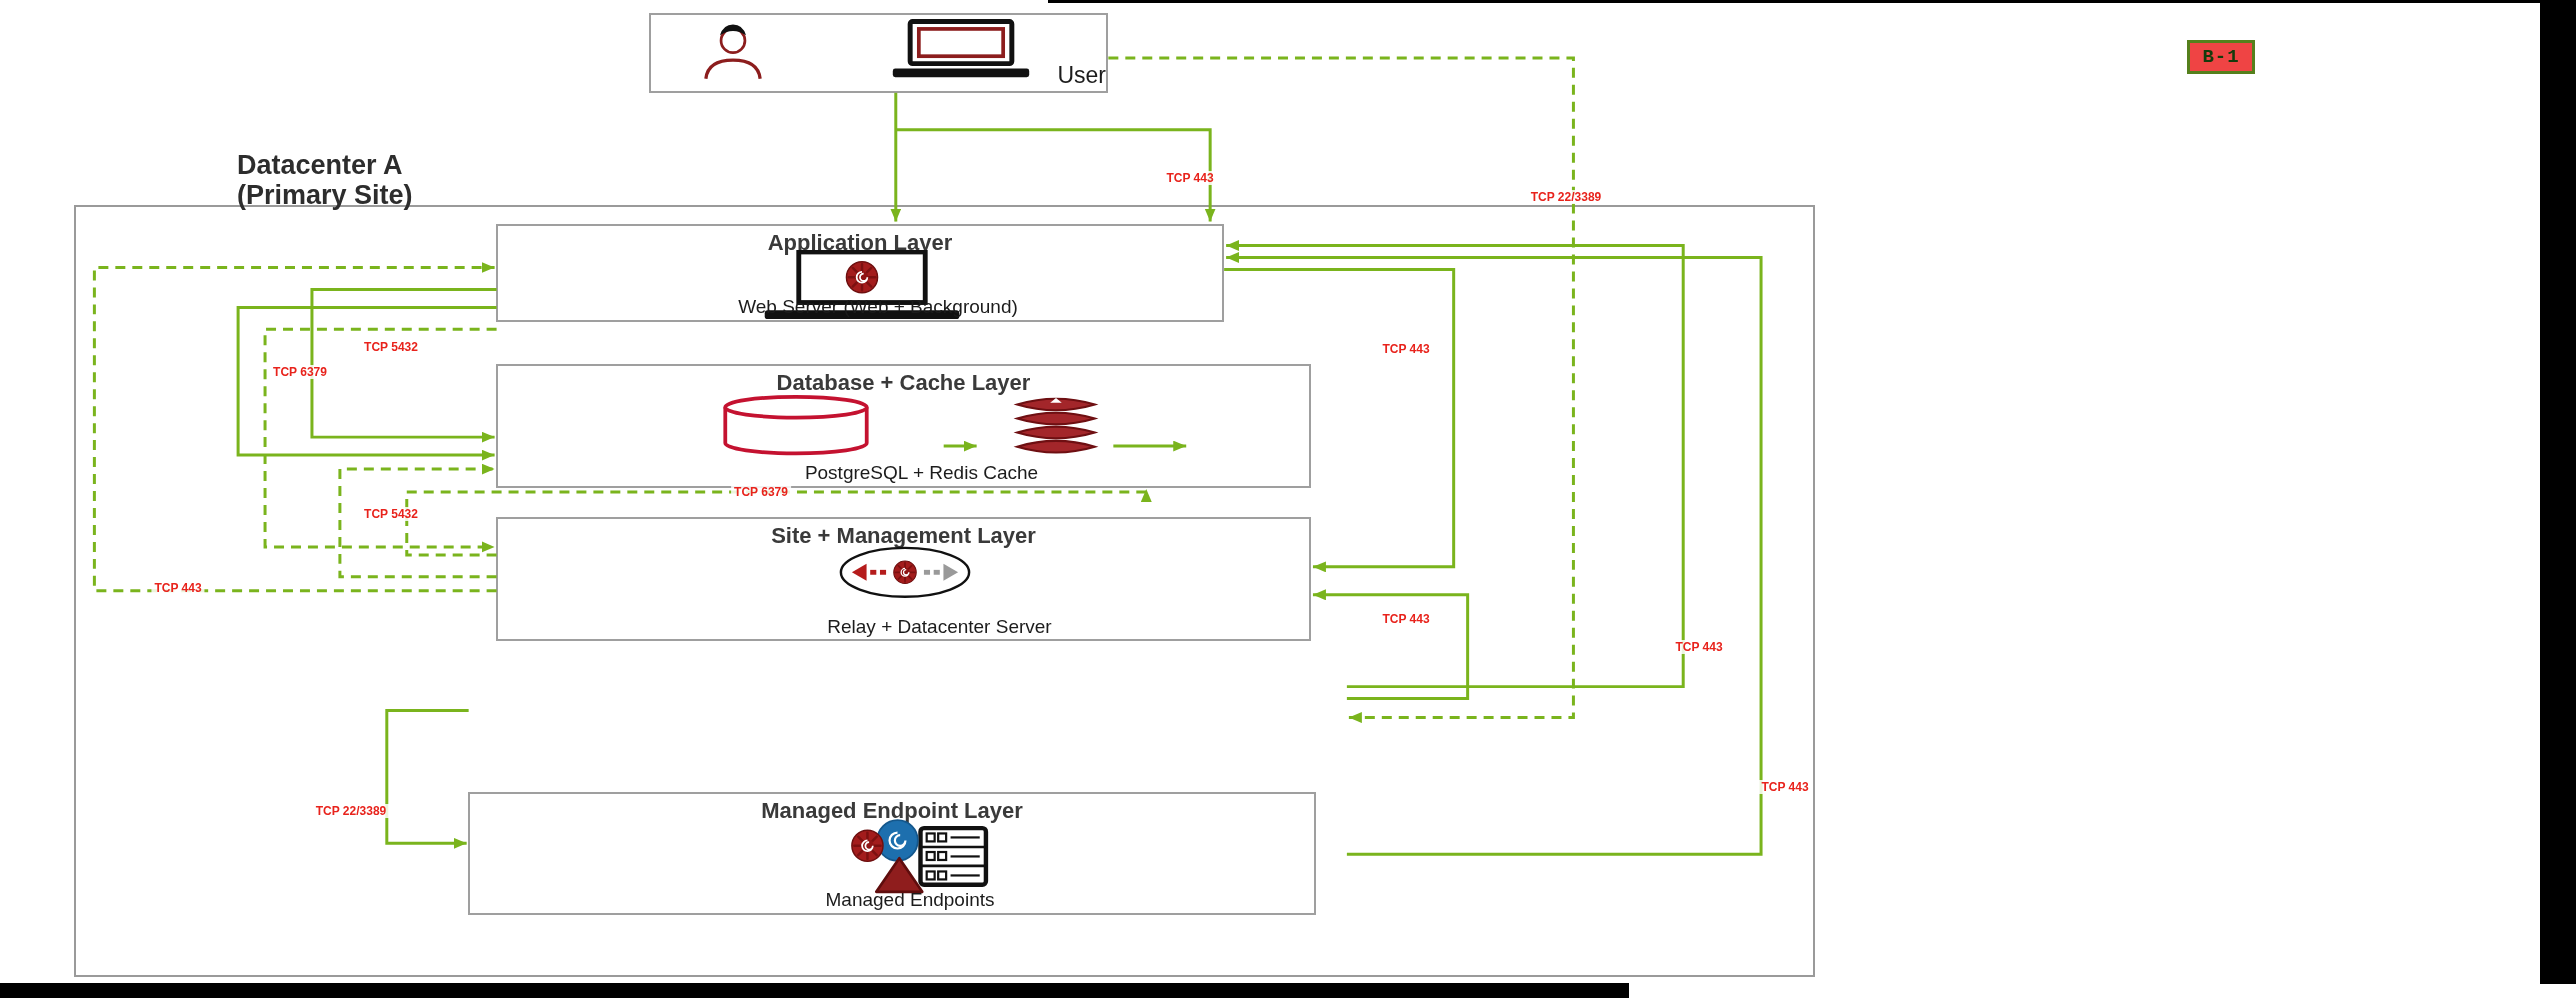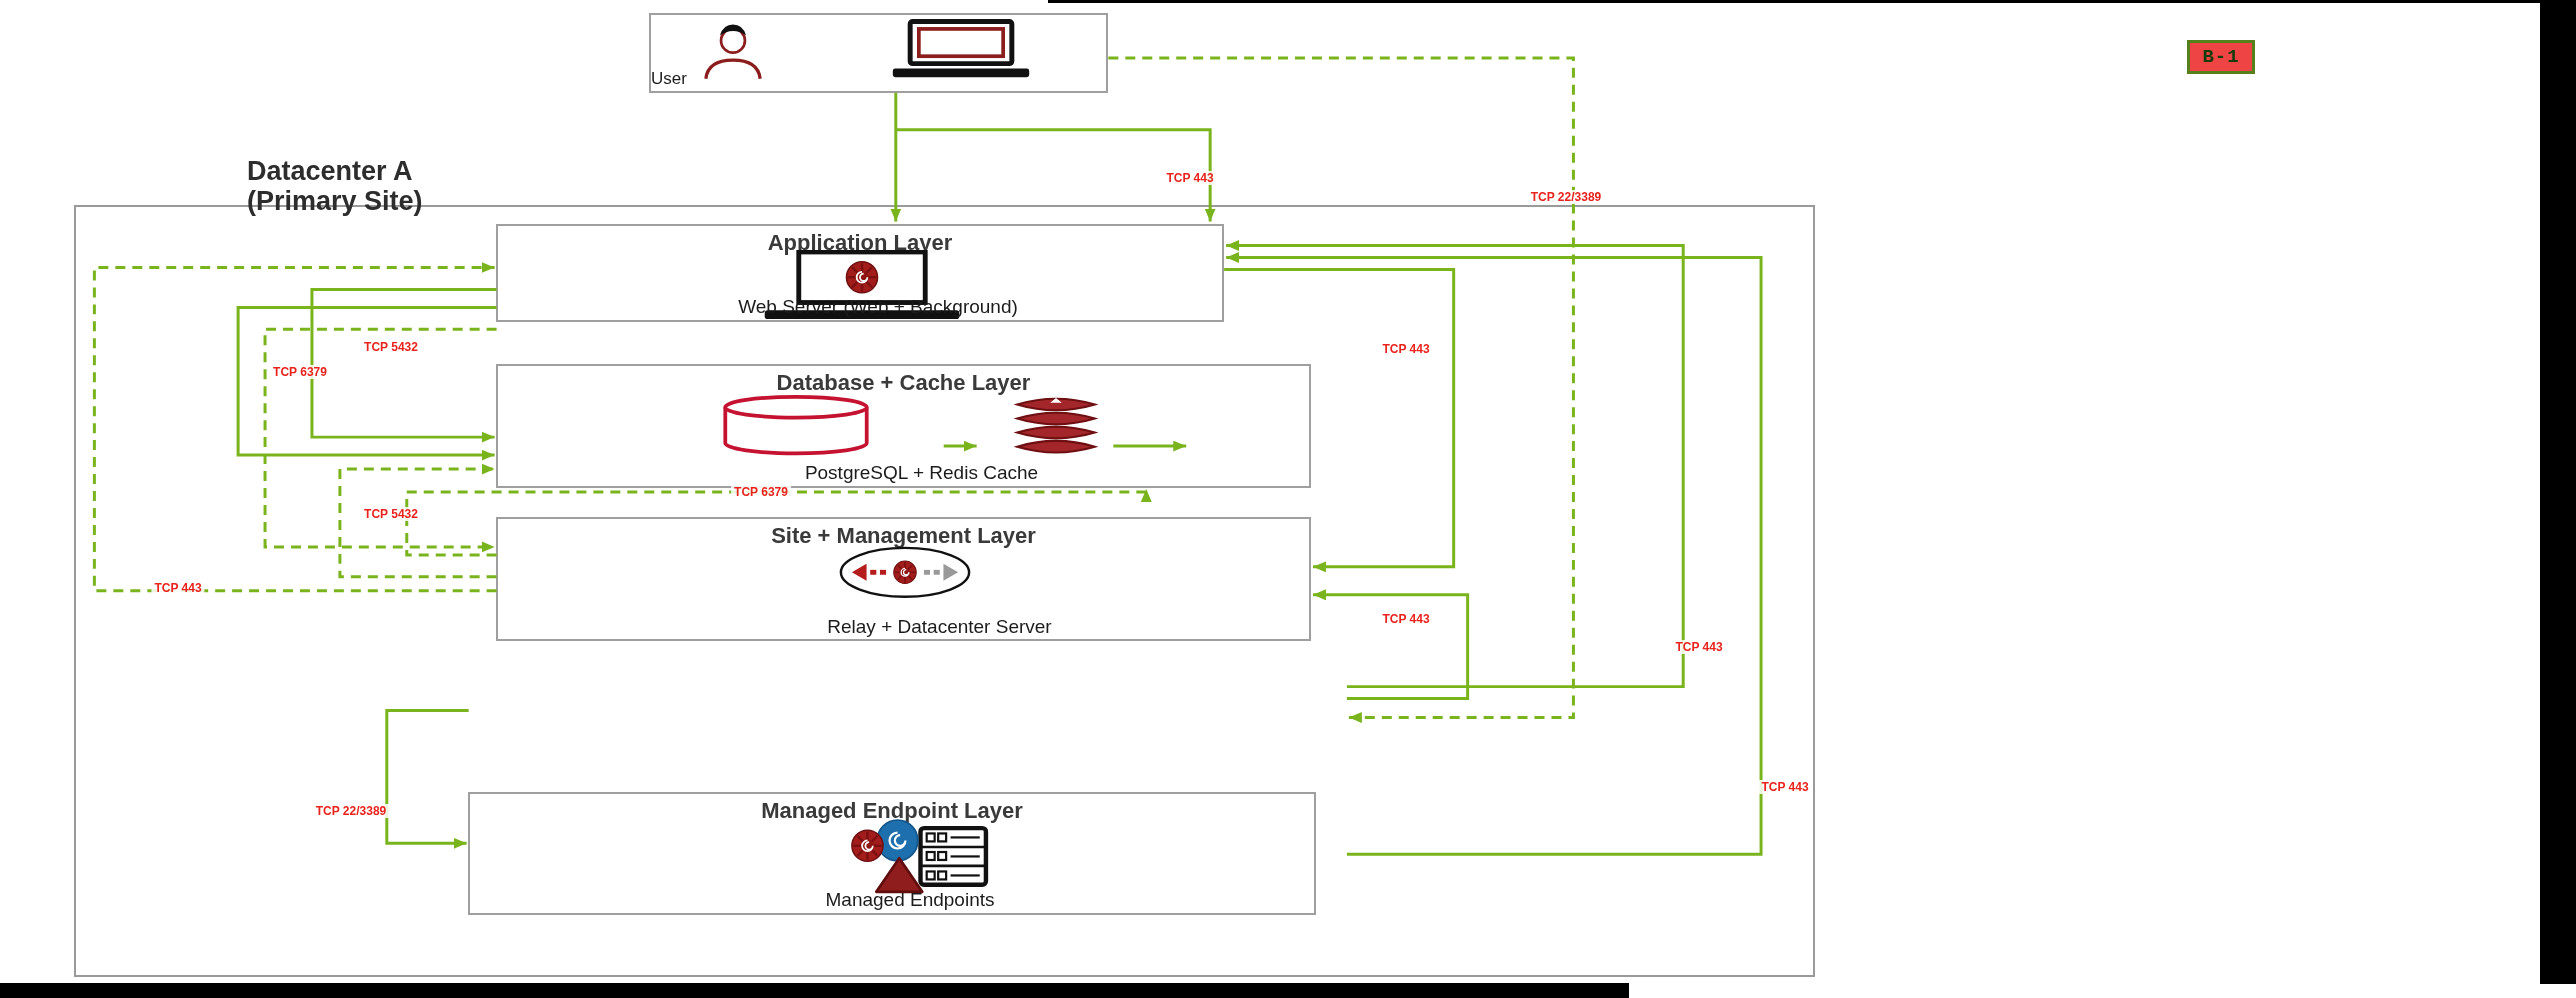--- a/index.html
+++ b/index.html
@@ -16,21 +16,21 @@
   .layer-caption.wrap{left:50%;right:auto;transform:translateX(-50%);width:280px;line-height:1.12;bottom:2px;}
   .icon{position:absolute;}
   #conn-svg{position:absolute;left:0;top:0;z-index:4;pointer-events:none;}
   .conn-label{position:absolute;transform:translate(-50%,-50%);white-space:nowrap;
               font-weight:bold;font-size:12px;color:#e8231c;background:rgba(255,255,255,.85);
               padding:0 3px;z-index:6;}
   .badge{position:absolute;left:2187px;top:40px;width:68px;height:34px;background:#ef4444;
          border:3px solid #55801c;box-sizing:border-box;color:#143b0c;text-align:center;
          line-height:28px;font-family:"Liberation Mono",monospace;font-weight:bold;font-size:19px;
          letter-spacing:1px;z-index:7;}
-  .user-label{position:absolute;bottom:2px;left:0;right:0;text-align:left;font-size:17px;color:#1c1c1c;}
+  .user-label{position:absolute;bottom:2px;left:0;right:0;text-align:right;font-size:23px;color:#1c1c1c;}
 </style>
 </head>
 <body>
 
 <div id="canvas">
 
   <svg width="0" height="0" style="position:absolute">
     <defs>
       <symbol id="rosette" viewBox="0 0 40 40">
         <circle cx="20" cy="20" r="16" fill="#a31c1c" stroke="#6d0f0f" stroke-width="1.5"></circle>
@@ -65,21 +65,21 @@
       <path d="M10,53 q2,-17 25,-17 q23,0 25,17" stroke="#8c1d1d" stroke-width="3" fill="#fff"></path>
     </svg>
     <svg class="icon" style="left:215px;top:4px;" width="190" height="62" viewBox="0 0 150 50">
       <rect x="34" y="2" width="82" height="34" rx="2" fill="#fff" stroke="#111" stroke-width="4"></rect>
       <rect x="41" y="8" width="68" height="22" fill="#fff" stroke="#8c1d1d" stroke-width="3"></rect>
       <rect x="20" y="40" width="110" height="7" rx="2" fill="#111"></rect>
     </svg>
     <div class="user-label">User</div>
   </div>
 
-  <div class="dc-label" style="left:247px;top:150px;margin-top:6px;">
+  <div class="dc-label" style="left:237px;top:150px;">
     <div>Datacenter A</div>
     <div>(Primary Site)</div>
   </div>
   <div class="dc-box" style="left:74px;top:205px;width:1741px;height:772px;"></div>
 
   <div class="node-box" style="left:496px;top:224px;width:728px;height:98px;">
     <div class="layer-title">Application Layer</div>
     <svg class="icon" style="left:257px;top:24px;" width="214" height="72" viewBox="0 0 220 74">
       <rect x="45" y="2" width="130" height="52" fill="#fff" stroke="#111" stroke-width="5"></rect>
       <use href="#rosette" x="90" y="8" width="40" height="40"></use>

